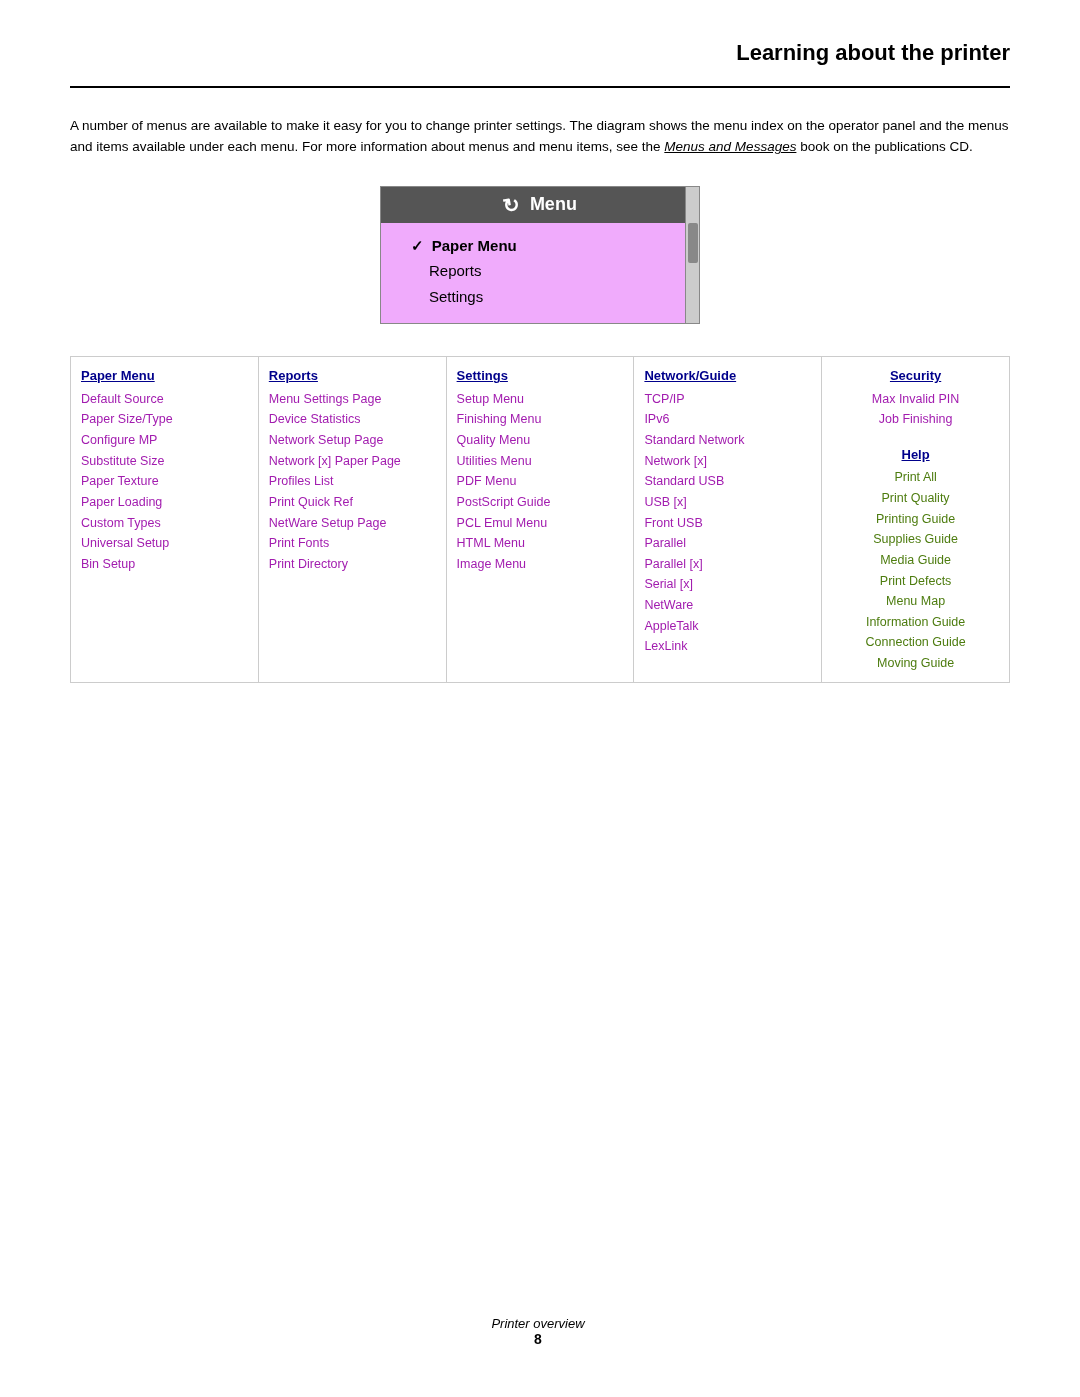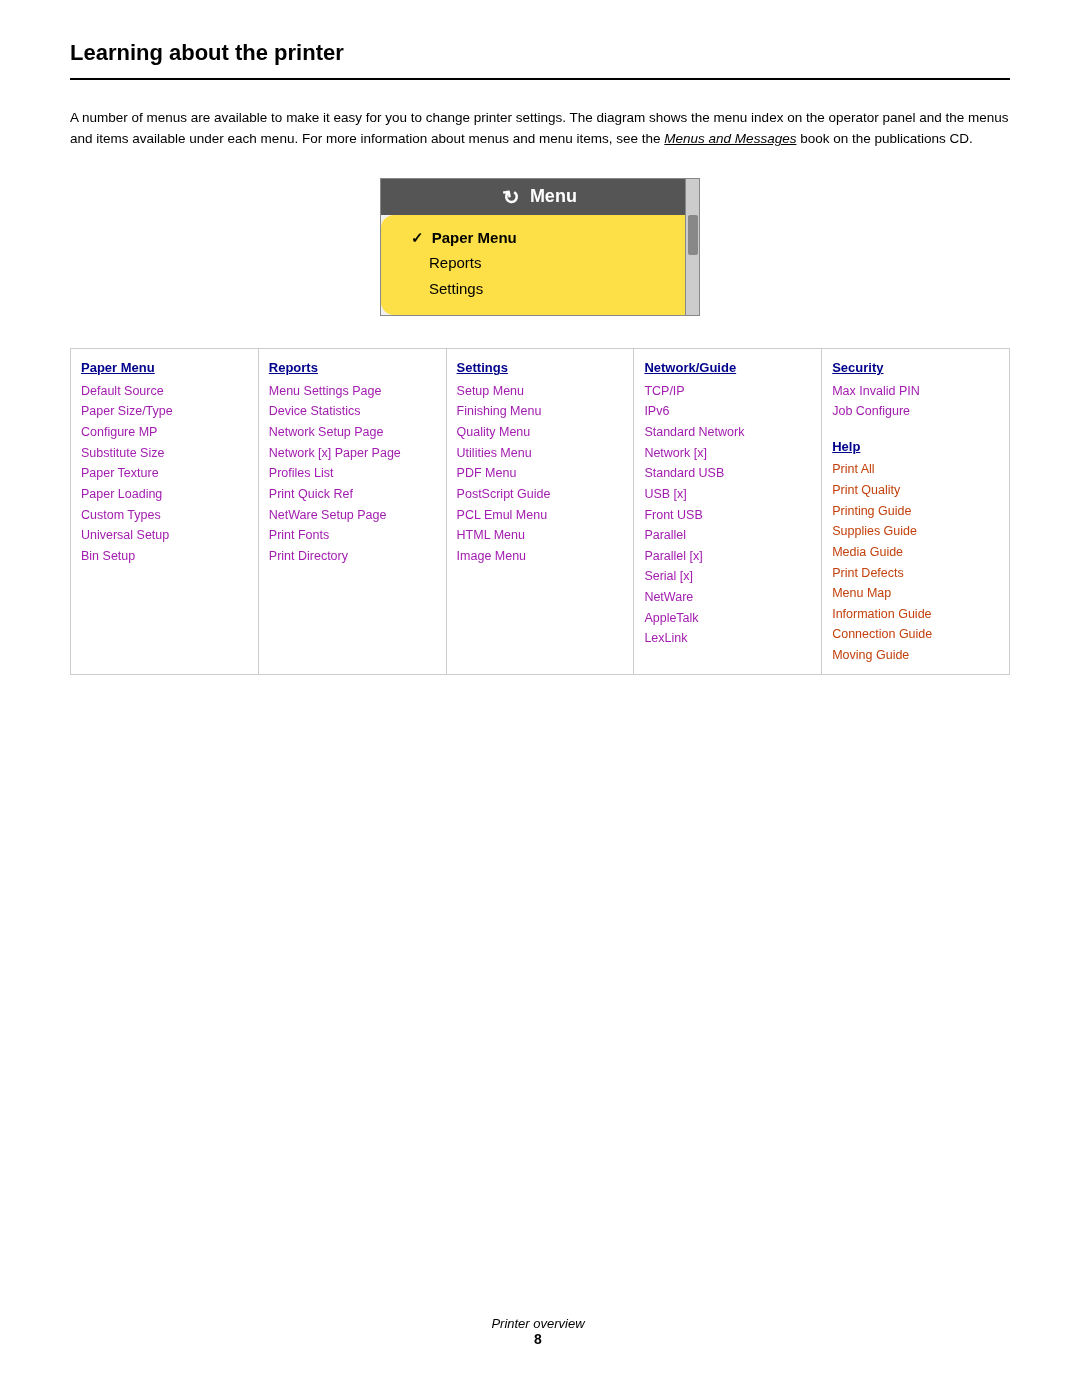--- a/index.html
+++ b/index.html
@@ -11,24 +11,24 @@
       font-size: 14px;
       color: #000;
     }
     .page {
       width: 1080px;
       min-height: 1397px;
       padding: 40px 70px 60px 70px;
       position: relative;
     }
     .page-title {
-      text-align: left;
+      text-align: right;
       font-size: 22px;
       font-weight: bold;
-      margin-bottom: 12px;
+      margin-bottom: 20px;
     }
     .title-rule {
       border: none;
       border-top: 2px solid #000;
       margin-bottom: 28px;
     }
     .intro-text {
       font-size: 13.5px;
       line-height: 1.55;
       margin-bottom: 28px;
@@ -64,22 +64,21 @@
       gap: 10px;
     }
     .menu-arrow-icon {
       font-size: 20px;
       color: #fff;
       transform: scaleX(-1) rotate(10deg);
       display: inline-block;
     }
     .menu-items {
       padding: 10px 16px 14px 30px;
-      background: #fde047;
-      border-radius: 13px;
+      background: #f0abfc;
     }
     .menu-item {
       font-size: 15px;
       line-height: 1.7;
       color: #000;
     }
     .menu-item.checked {
       font-weight: bold;
     }
     .checkmark {
@@ -114,34 +113,35 @@
     }
     .col {
       flex: 1;
       padding: 8px 10px;
       border-right: 1px solid #ccc;
       font-size: 12.5px;
       line-height: 1.65;
     }
     .col:last-child {
       border-right: none;
+      text-align: center;
     }
     .col-header {
       font-weight: bold;
       color: #00008B;
       text-decoration: underline;
       margin-bottom: 2px;
       font-size: 13px;
     }
     .col-item {
       color: #a21caf;
       display: block;
     }
     .col-item.black {
-      color: #c2410c;
+      color: #4d7c0f;
     }
 
     
     .footer {
       position: absolute;
       bottom: 50px;
       left: 0;
       right: 4px;
       text-align: center;
       font-size: 13px;
@@ -245,21 +245,21 @@
       <span class="col-item">Parallel [x]</span>
       <span class="col-item">Serial [x]</span>
       <span class="col-item">NetWare</span>
       <span class="col-item">AppleTalk</span>
       <span class="col-item">LexLink</span>
     </div>
 
     <div class="col">
       <div class="col-header">Security</div>
       <span class="col-item">Max Invalid PIN</span>
-      <span class="col-item">Job Configure</span>
+      <span class="col-item">Job Finishing</span>
       <div class="col-header" style="margin-top:14px;">Help</div>
       <span class="col-item black">Print All</span>
       <span class="col-item black">Print Quality</span>
       <span class="col-item black">Printing Guide</span>
       <span class="col-item black">Supplies Guide</span>
       <span class="col-item black">Media Guide</span>
       <span class="col-item black">Print Defects</span>
       <span class="col-item black">Menu Map</span>
       <span class="col-item black">Information Guide</span>
       <span class="col-item black">Connection Guide</span>

